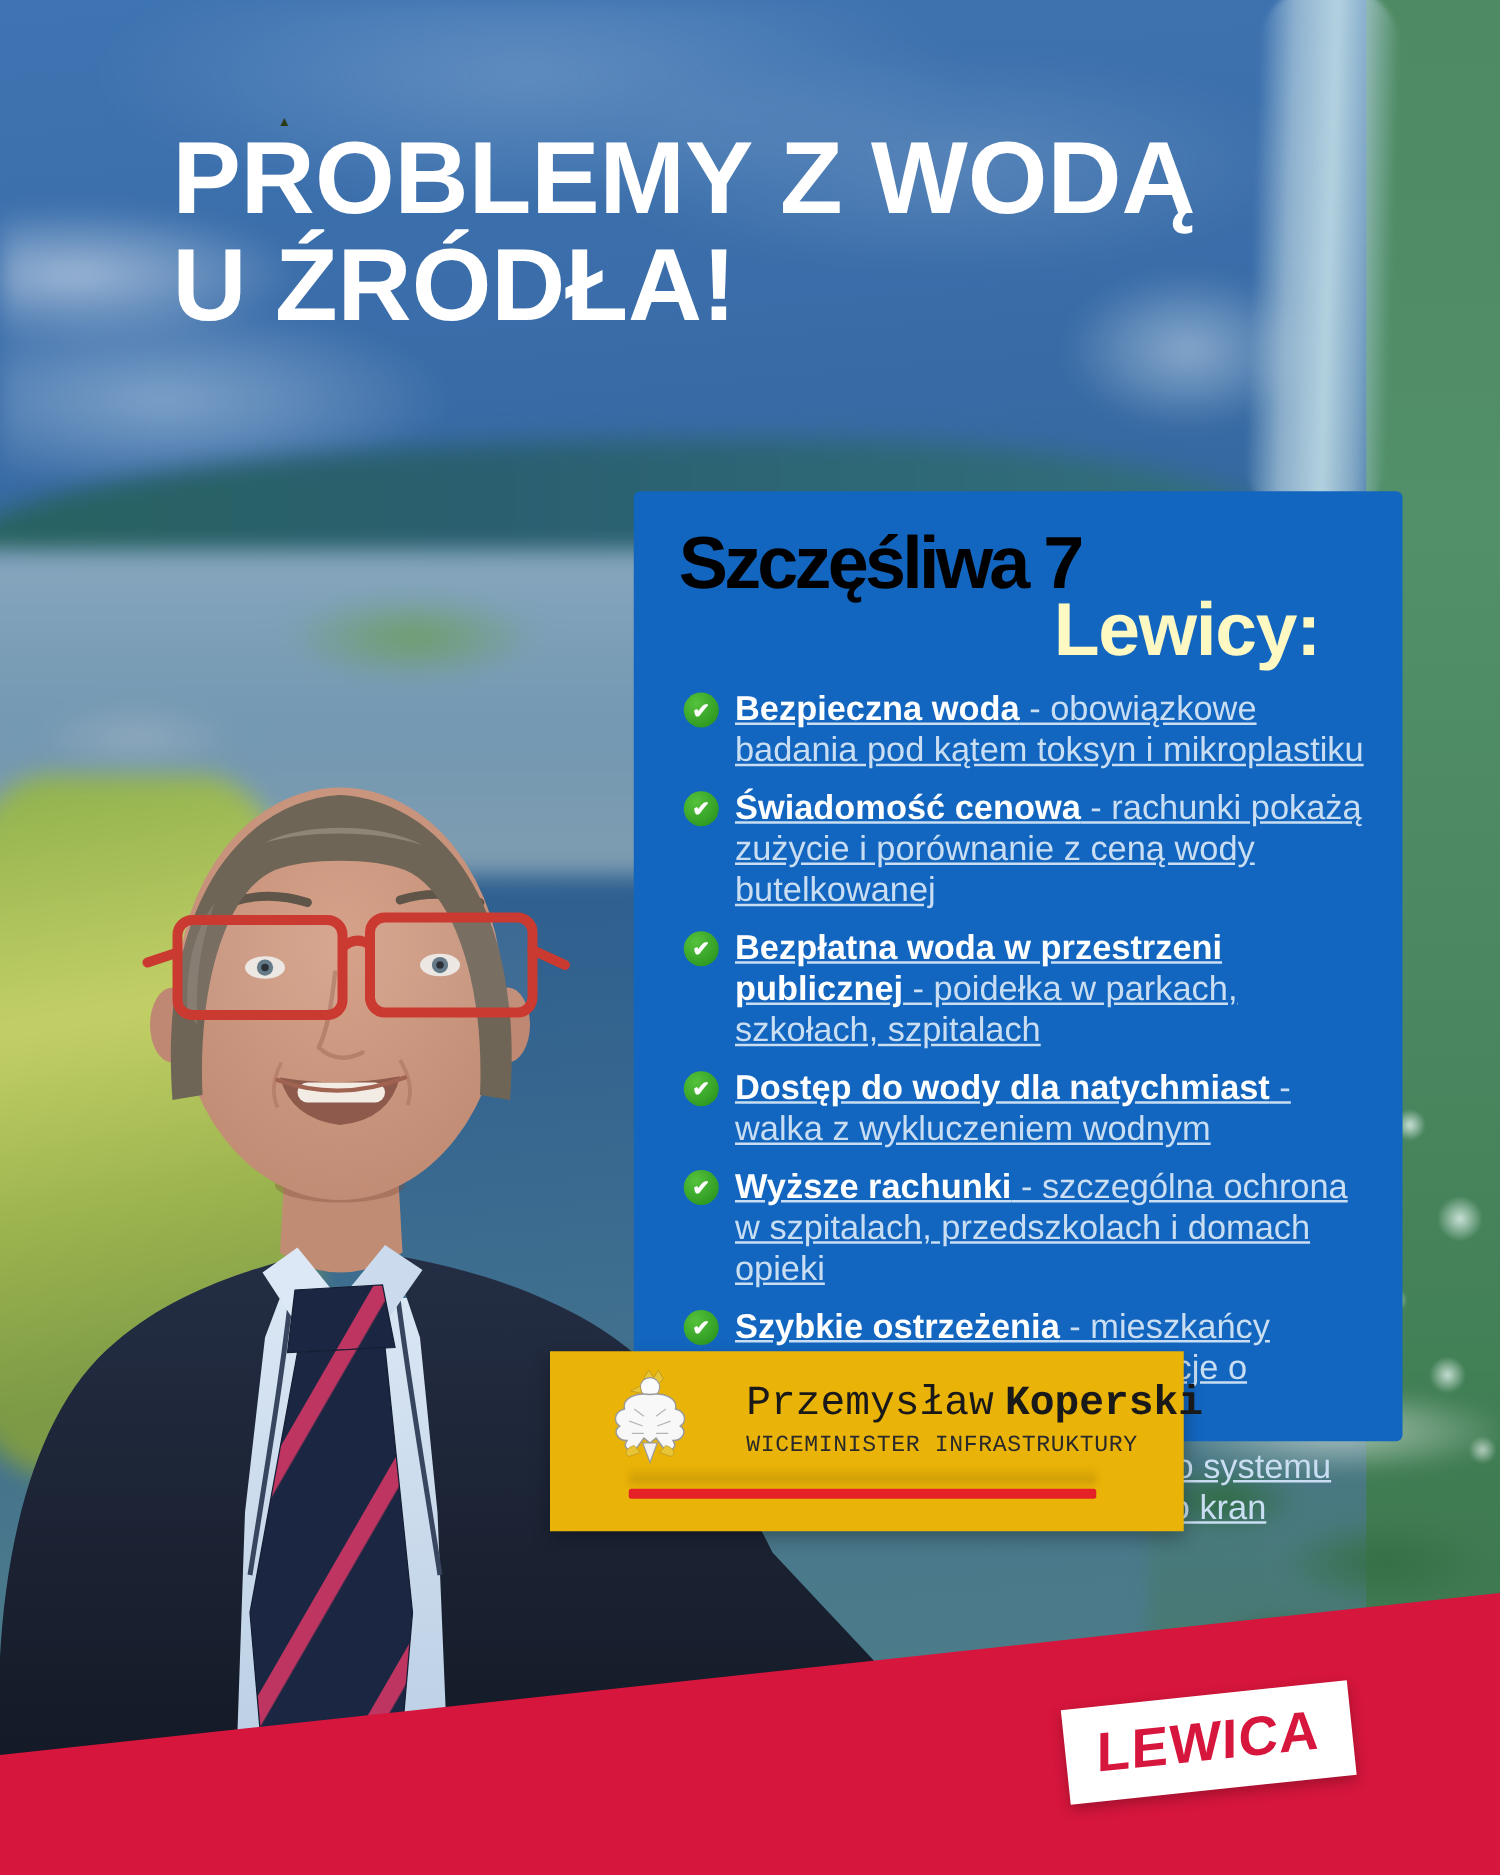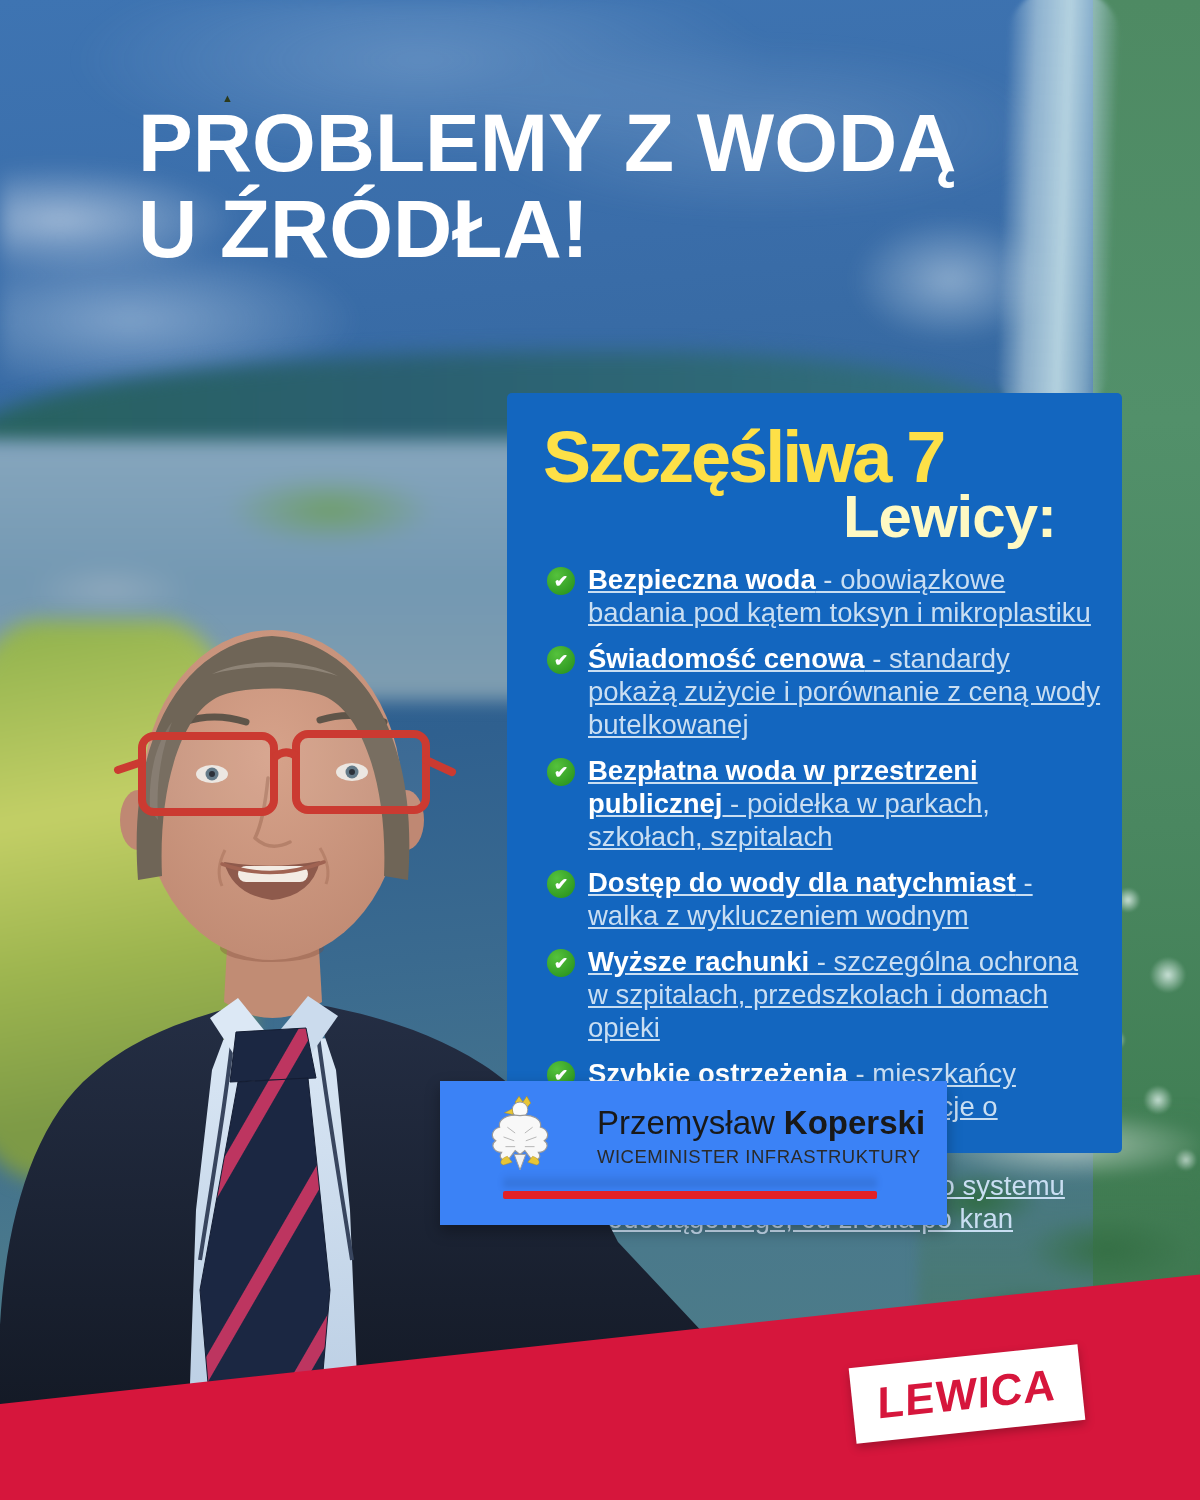--- a/index.html
+++ b/index.html
@@ -49,38 +49,38 @@
       linear-gradient(180deg, rgba(90,140,100,0), rgba(70,120,85,.55));}
 
   
   .headline{position:absolute;left:138px;top:100px;z-index:3;color:#ffffff;
     font-weight:bold;font-size:82px;line-height:86px;letter-spacing:0;}
   .artifact{position:absolute;left:222px;top:92px;z-index:3;font-size:11px;color:#2c3a1c;}
 
   
   .panel{position:absolute;left:507px;top:393px;width:615px;height:760px;z-index:4;
     background:#1366bf;border-radius:5px;}
-  .panel-green{margin:28px 20px 0 36px;font-size:72px;line-height:1;letter-spacing:-3px;
-    font-weight:bold;color:#fde047;}
+  .panel-green{margin:28px 20px 0 36px;font-size:59px;line-height:1;letter-spacing:-3px;
+    font-weight:bold;color:#000000;}
   .panel-white{margin:-6px 66px 0 0;text-align:right;font-size:60px;line-height:1;
     letter-spacing:-1px;font-weight:bold;color:#fef9c3;}
   .promises{list-style:none;margin:16px 0 0 0;padding:0 18px 0 40px;}
   .promises li{display:flex;gap:13px;margin-bottom:13px;}
   .check{flex:none;width:28px;height:28px;margin-top:4px;border-radius:50%;color:#fff;
     background:radial-gradient(circle at 35% 30%, #55c23c, #2f9a22 75%);
     font-size:17px;font-weight:bold;display:flex;align-items:center;justify-content:center;}
   .item-text{margin:0;font-size:27.5px;line-height:33px;color:#c9def2;text-decoration:underline;}
   .item-text .lead{color:#ffffff;font-weight:bold;}
 
   
   .portrait{position:absolute;left:0;top:570px;width:880px;height:930px;z-index:5;}
 
   
   .cred-card{position:absolute;left:440px;top:1081px;width:507px;height:144px;z-index:6;
-    background:#3b82f6;box-shadow:0 6px 14px rgba(0,0,0,.3);}
+    background:#eab308;box-shadow:0 6px 14px rgba(0,0,0,.3);font-family:Liberation Mono, monospace;}
   .eagle{position:absolute;left:48px;top:12px;width:64px;height:84px;}
   .cred-text{position:absolute;left:157px;top:24px;width:330px;}
   .cred-name{font-size:33px;line-height:36px;color:#191919;white-space:nowrap;}
   .cred-name .first{margin-right:9px;}
   .cred-name .last{font-weight:bold;}
   .cred-role{margin-top:5px;font-size:18.5px;letter-spacing:.5px;color:#2a2a2a;white-space:nowrap;}
   .cred-shade{position:absolute;left:63px;width:374px;top:92px;height:14px;filter:blur(3px);
     background:linear-gradient(180deg, rgba(0,0,0,0), rgba(0,0,0,.14));}
   .cred-line{position:absolute;left:63px;width:374px;bottom:26px;height:8px;border-radius:2px;
     background:#e32126;}
@@ -118,21 +118,21 @@
   <div class="panel">
     <div class="panel-green">Szczęśliwa 7</div>
     <div class="panel-white">Lewicy:</div>
     <ul class="promises">
       <li>
         <span class="check">✔</span>
         <p class="item-text"><strong class="lead">Bezpieczna woda</strong><span> - obowiązkowe badania pod kątem toksyn i mikroplastiku</span></p>
       </li>
       <li>
         <span class="check">✔</span>
-        <p class="item-text"><strong class="lead">Świadomość cenowa</strong><span> - standardy pokażą zużycie i porównanie z ceną wody butelkowanej</span></p>
+        <p class="item-text"><strong class="lead">Świadomość cenowa</strong><span> - rachunki pokażą zużycie i porównanie z ceną wody butelkowanej</span></p>
       </li>
       <li>
         <span class="check">✔</span>
         <p class="item-text"><strong class="lead">Bezpłatna woda w przestrzeni publicznej</strong><span> - poidełka w parkach, szkołach, szpitalach</span></p>
       </li>
       <li>
         <span class="check">✔</span>
         <p class="item-text"><strong class="lead">Dostęp do wody dla natychmiast</strong><span> - walka z wykluczeniem wodnym</span></p>
       </li>
       <li>

